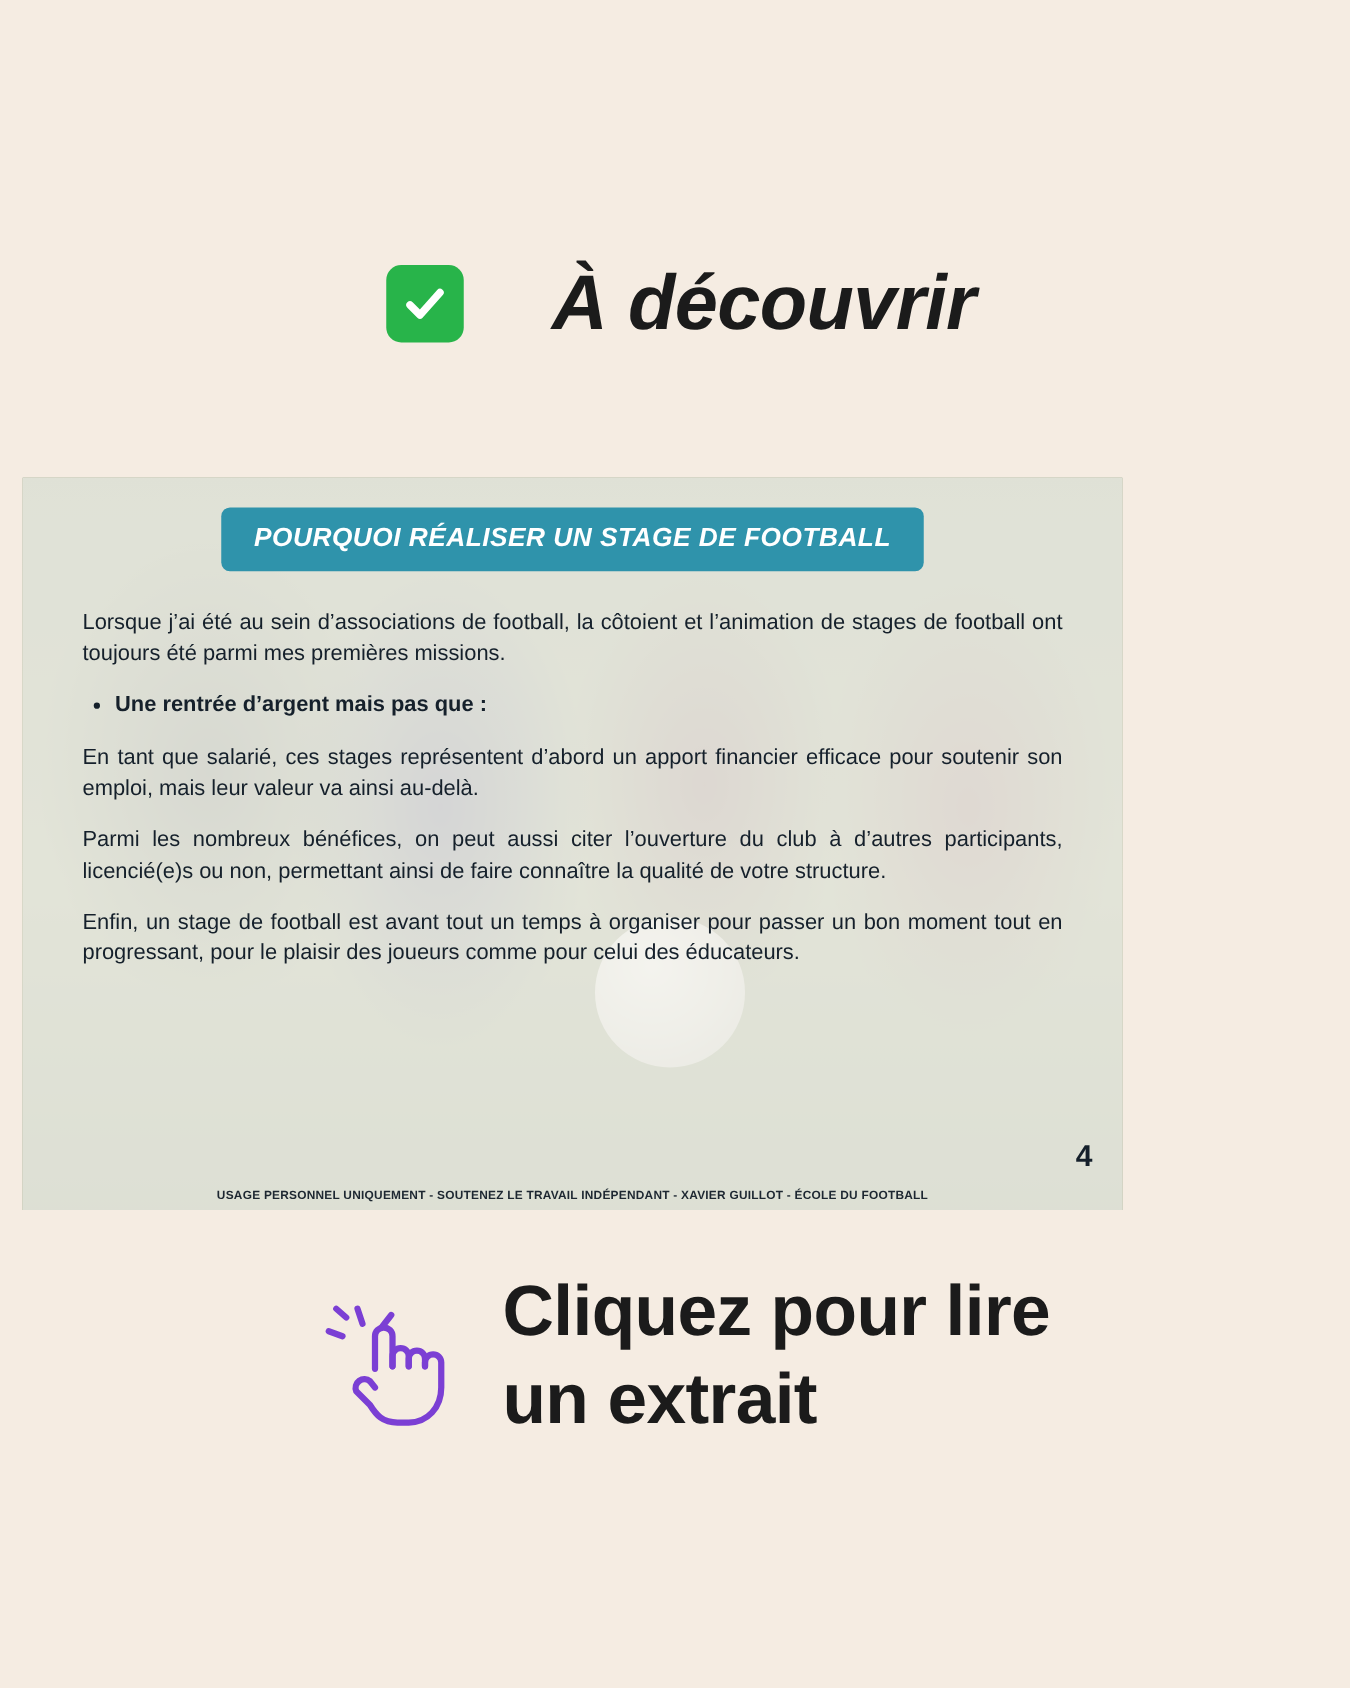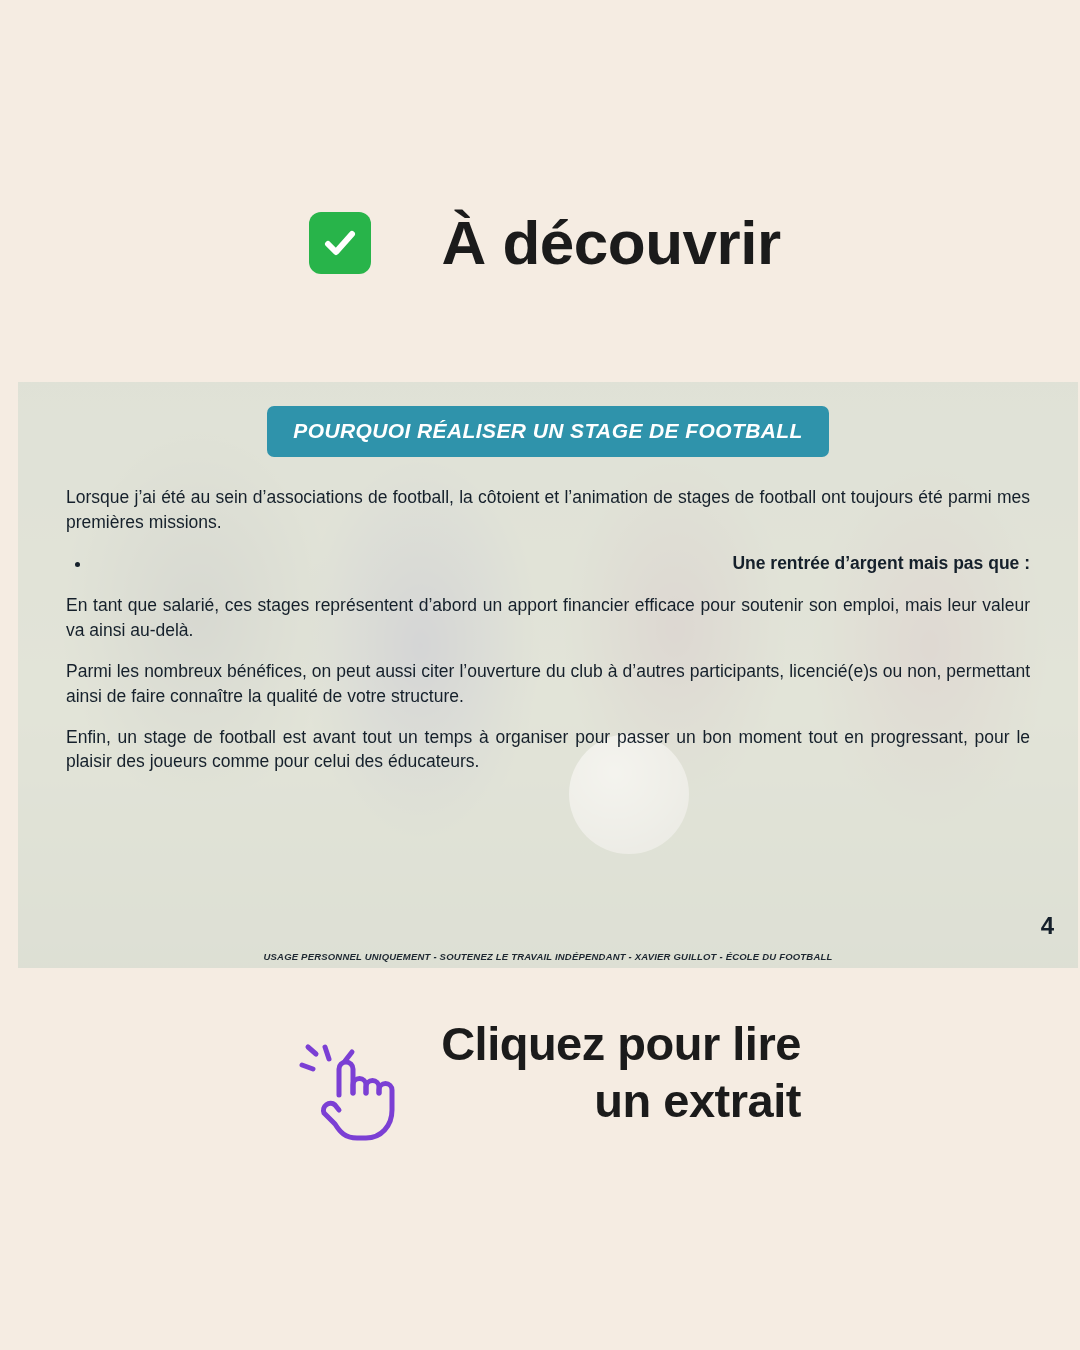--- a/index.html
+++ b/index.html
@@ -14,20 +14,21 @@
   }
 
   
   .header {
     display: flex;
     align-items: center;
     justify-content: center;
     gap: 70px;
     padding-top: 212px;
     padding-left: 10px;
+    font-style: italic;
   }
 
   .check-badge {
     width: 62px;
     height: 62px;
     border-radius: 12px;
     background: #28b44a;
     display: flex;
     align-items: center;
     justify-content: center;
@@ -41,21 +42,21 @@
     color: #1b1b1b;
     letter-spacing: -0.5px;
     line-height: 1;
   }
 
   
   .doc-card {
     position: absolute;
     left: 18px;
     top: 382px;
-    width: 1060px;
+    width: 880px;
     height: 586px;
     overflow: hidden;
     background: #e8e4dc;
   }
 
   
   .doc-photo {
     position: absolute;
     inset: 0;
     background:
@@ -114,67 +115,65 @@
     margin-bottom: 16px;
   }
   .doc-p:last-of-type { margin-bottom: 16px; }
 
   .doc-bullet {
     margin: 4px 0 18px 26px;
     font-size: 17.5px;
     line-height: 1.4;
     color: #15202b;
     font-weight: bold;
-    text-align: right;
   }
   .doc-bullet li { list-style: disc; }
 
   .doc-pagenum {
     position: absolute;
     right: 24px;
     bottom: 28px;
     font-size: 24px;
     font-weight: bold;
     color: #15202b;
   }
 
   .doc-footer {
     position: absolute;
     left: 0;
     right: 0;
     bottom: 6px;
     text-align: center;
     font-size: 9.5px;
     font-weight: bold;
-    font-style: italic;
     letter-spacing: .2px;
     color: #1d2731;
   }
 
   
   .cta {
     position: absolute;
     left: 0;
     right: 0;
     top: 1015px;
     display: flex;
     align-items: flex-start;
     justify-content: center;
     gap: 34px;
     padding-left: 20px;
   }
 
   .cta-icon { margin-top: 24px; flex: none; }
 
   .cta-text {
-    font-size: 47px;
+    font-size: 57px;
     font-weight: bold;
     color: #1b1b1b;
     line-height: 1.22;
-    text-align: right;
+    text-align: left;
     letter-spacing: -0.5px;
   }
 </style>
 </head>
 <body>
 
 <div class="header">
   <div class="check-badge">
     <span>
       <svg width="40" height="40" viewBox="0 0 40 40">

